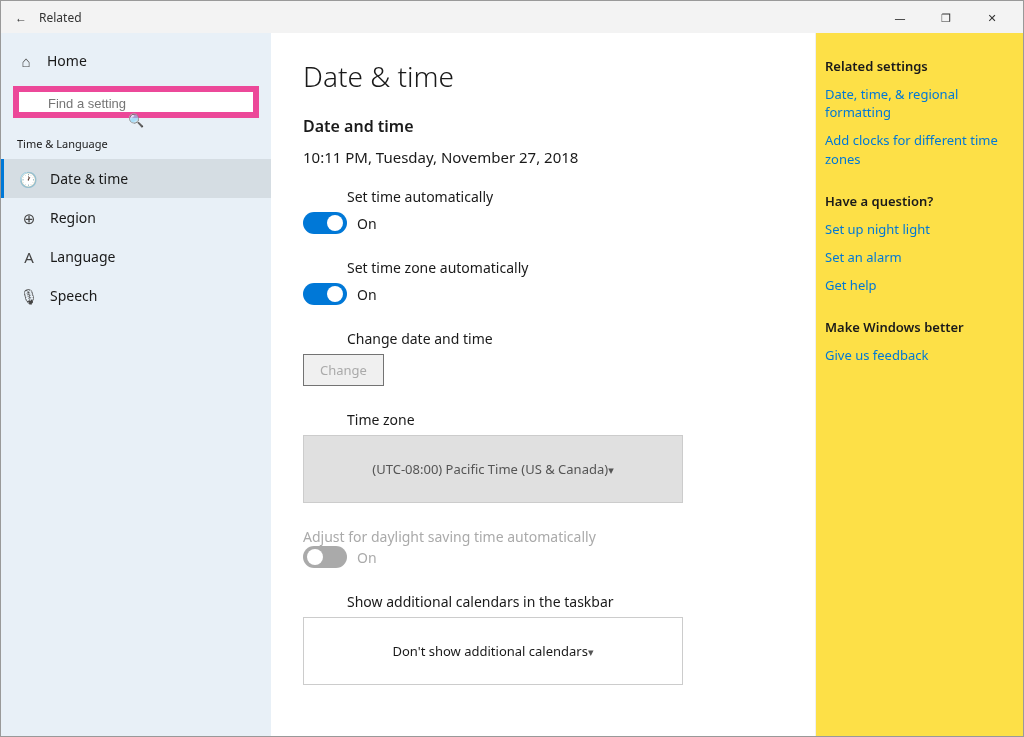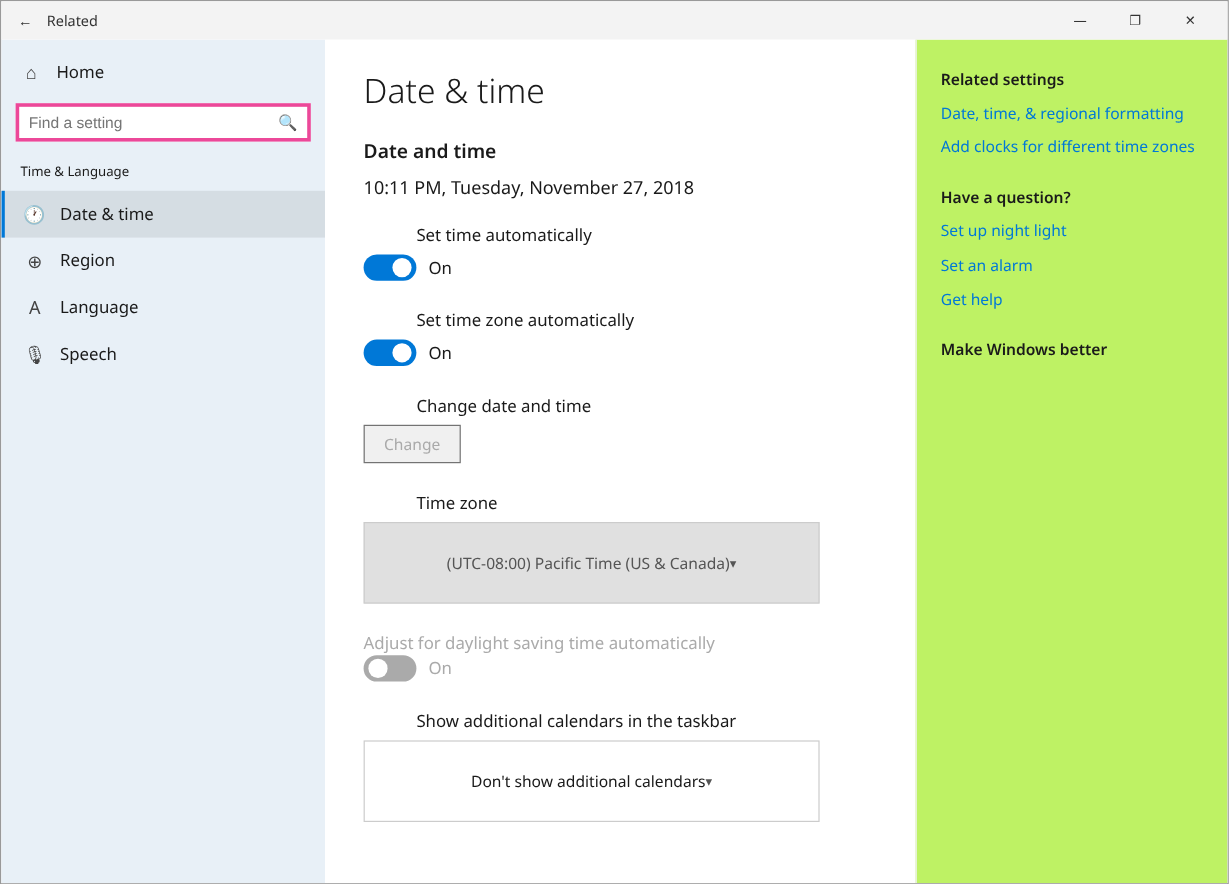--- a/index.html
+++ b/index.html
@@ -80,23 +80,24 @@
       cursor: pointer;
       font-size: 14px;
       color: #1a1a1a;
       gap: 12px;
     }
     .sidebar-search {
       margin: 6px 12px 12px 12px;
       display: flex;
       align-items: center;
       background: #fff;
-      border: 3px solid #ec4899;
+      border: 6px solid #ec4899;
       padding: 4px 8px;
       height: 32px;
+      flex-direction: column;
     }
     .sidebar-search input {
       border: none;
       outline: none;
       flex: 1;
       font-size: 13px;
       background: transparent;
       color: #666;
     }
     .sidebar-search-icon {
@@ -243,23 +244,23 @@
     .setting-group {
       margin-bottom: 24px;
     }
     .disabled-label {
       font-size: 14px;
       color: #aaa;
     }
 
     
     .right-panel {
-      width: 260px;
-      padding: 24px 20px;
-      background: #bef264;
+      width: 208px;
+      padding: 24px 9px;
+      background: #fde047;
       border-left: 1px solid #f0f0f0;
       flex-shrink: 0;
       overflow-y: auto;
     }
     .related-title {
       font-size: 13px;
       font-weight: 600;
       color: #1a1a1a;
       margin-bottom: 10px;
     }
@@ -381,16 +382,17 @@
 
     <div class="right-section">
       <div class="related-title">Have a question?</div>
       <a class="related-link">Set up night light</a>
       <a class="related-link">Set an alarm</a>
       <a class="related-link">Get help</a>
     </div>
 
     <div class="right-section">
       <div class="related-title">Make Windows better</div>
+      <a class="related-link">Give us feedback</a>
     </div>
   </div>
 
 </div>
 
 </body></html>

